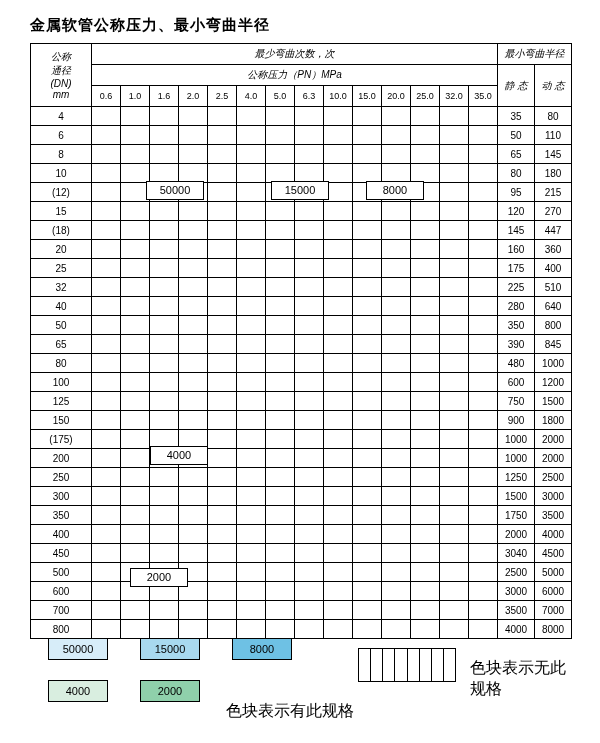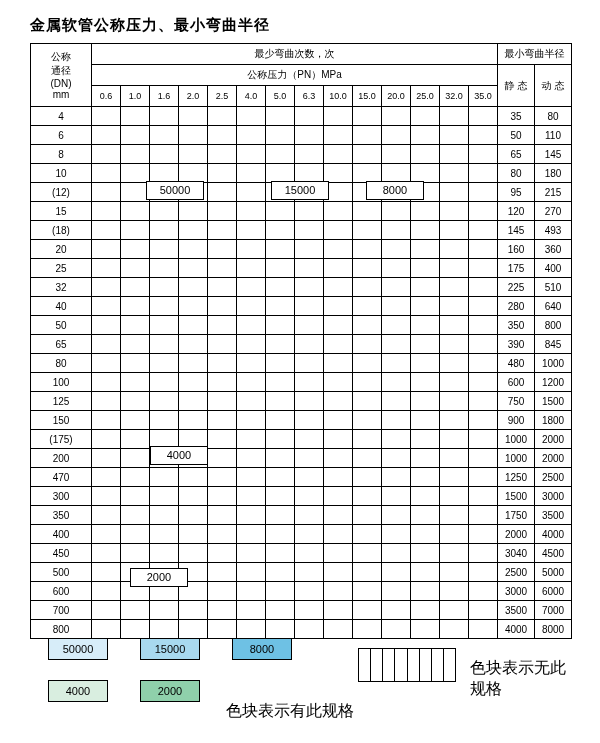--- a/index.html
+++ b/index.html
@@ -39,20 +39,21 @@
     border: 1px solid #000;
     padding: 0;
     text-align: center;
     vertical-align: middle;
     font-weight: normal;
     background: #ffffff;
   }
   .hdr {
     background: #d7edf9;
     font-size: 10px;
+    font-style: italic;
   }
   .hdr-sm {
     background: #d7edf9;
     font-size: 9px;
   }
   .dn-col {
     width: 60px;
   }
   .p-col {
     width: 28px;
@@ -307,21 +308,21 @@
           <td class="cell p-col c-blue"></td>
           <td class="cell p-col c-blue"></td>
           <td class="cell p-col c-blue"></td>
           <td class="cell p-col c-blue"></td>
           <td class="cell p-col c-blue"></td>
           <td class="cell p-col c-white"></td>
           <td class="cell p-col c-white"></td>
           <td class="cell p-col c-white"></td>
           <td class="cell p-col c-white"></td>
           <td class="radcell r-col">145</td>
-          <td class="radcell r-col">493</td>
+          <td class="radcell r-col">447</td>
         </tr>
         <tr>
           <td class="rowlabel dn-col">20</td>
           <td class="cell p-col c-blue"></td>
           <td class="cell p-col c-blue"></td>
           <td class="cell p-col c-blue"></td>
           <td class="cell p-col c-blue"></td>
           <td class="cell p-col c-blue"></td>
           <td class="cell p-col c-blue"></td>
           <td class="cell p-col c-blue"></td>
@@ -538,21 +539,21 @@
           <td class="cell p-col c-white"></td>
           <td class="cell p-col c-white"></td>
           <td class="cell p-col c-white"></td>
           <td class="cell p-col c-white"></td>
           <td class="cell p-col c-white"></td>
           <td class="cell p-col c-white"></td>
           <td class="radcell r-col">1000</td>
           <td class="radcell r-col">2000</td>
         </tr>
         <tr>
-          <td class="rowlabel dn-col">470</td>
+          <td class="rowlabel dn-col">250</td>
           <td class="cell p-col c-lgreen"></td>
           <td class="cell p-col c-lgreen"></td>
           <td class="cell p-col c-lgreen"></td>
           <td class="cell p-col c-lgreen"></td>
           <td class="cell p-col c-lgreen"></td>
           <td class="cell p-col c-white"></td>
           <td class="cell p-col c-white"></td>
           <td class="cell p-col c-white"></td>
           <td class="cell p-col c-white"></td>
           <td class="cell p-col c-white"></td>

